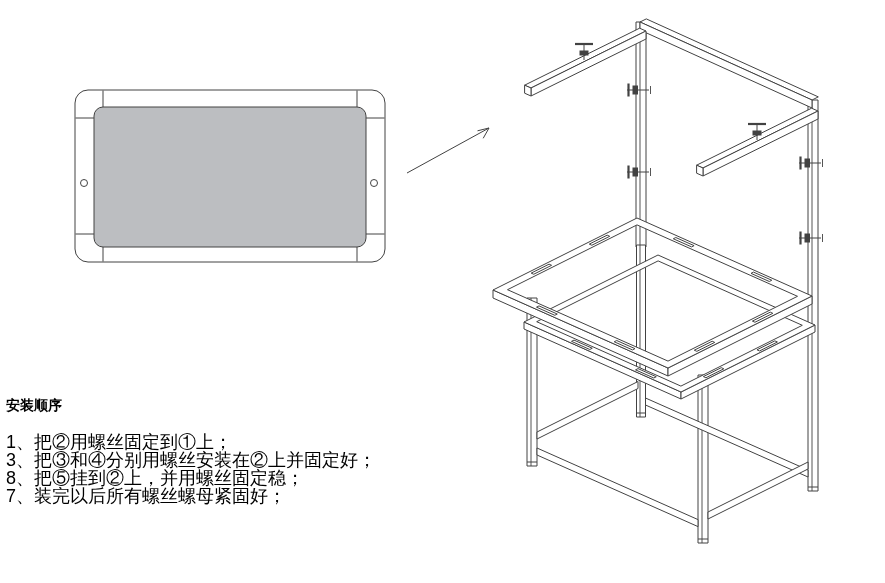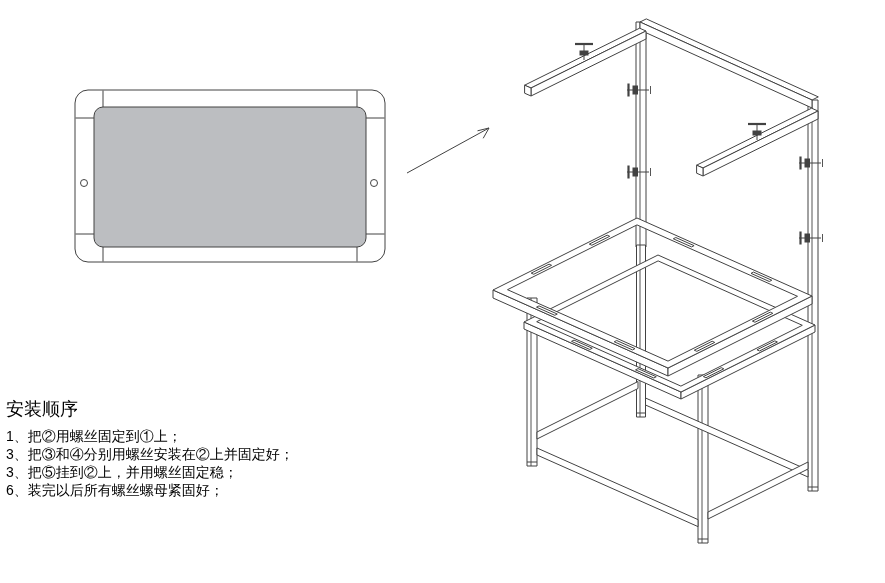--- a/index.html
+++ b/index.html
@@ -12,22 +12,22 @@
   svg { position:absolute; left:0; top:0; }
   svg * { stroke:var(--line); stroke-width:1; fill:none; stroke-linejoin:round; stroke-linecap:butt; }
   svg .wf { fill:var(--bg); }
   svg .panelfill { fill:var(--panel); }
   svg .nut { fill:var(--line); stroke:none; }
   svg .headbar { stroke-width:2.2; }
   svg .thin { stroke-width:0.9; }
   .instructions {
     position:absolute; left:6px; top:397px; color:var(--text); width:330px;
   }
-  .instructions .title { font-size:18px; font-weight:normal; margin-bottom:6px; }
-  .instructions .step { font-size:14px; line-height:18px; white-space:nowrap; }
+  .instructions .title { font-size:14px; font-weight:bold; margin-bottom:18px; }
+  .instructions .step { font-size:18px; line-height:18px; white-space:nowrap; }
 </style>
 </head>
 <body>
 
 <div class="canvas">
 
   <svg viewBox="0 0 885 583" width="885" height="583">
 
     <g>
       <rect class="wf" x="75" y="90" width="310" height="172" rx="13"></rect>
@@ -154,17 +154,17 @@
           <line x1="822.5" y1="234" x2="822.5" y2="242" class="thin"></line>
         </g>
     </g>
   </svg>
 
   <div class="instructions">
     <div class="title">安装顺序</div>
     <div id="steps">
         <div class="step">1、把②用螺丝固定到①上；</div>
         <div class="step">3、把③和④分别用螺丝安装在②上并固定好；</div>
-        <div class="step">3、把⑤挂到②上，并用螺丝固定稳；</div>
-        <div class="step">6、装完以后所有螺丝螺母紧固好；</div>
+        <div class="step">8、把⑤挂到②上，并用螺丝固定稳；</div>
+        <div class="step">7、装完以后所有螺丝螺母紧固好；</div>
       </div>
   </div>
 </div>
 
 </body></html>

